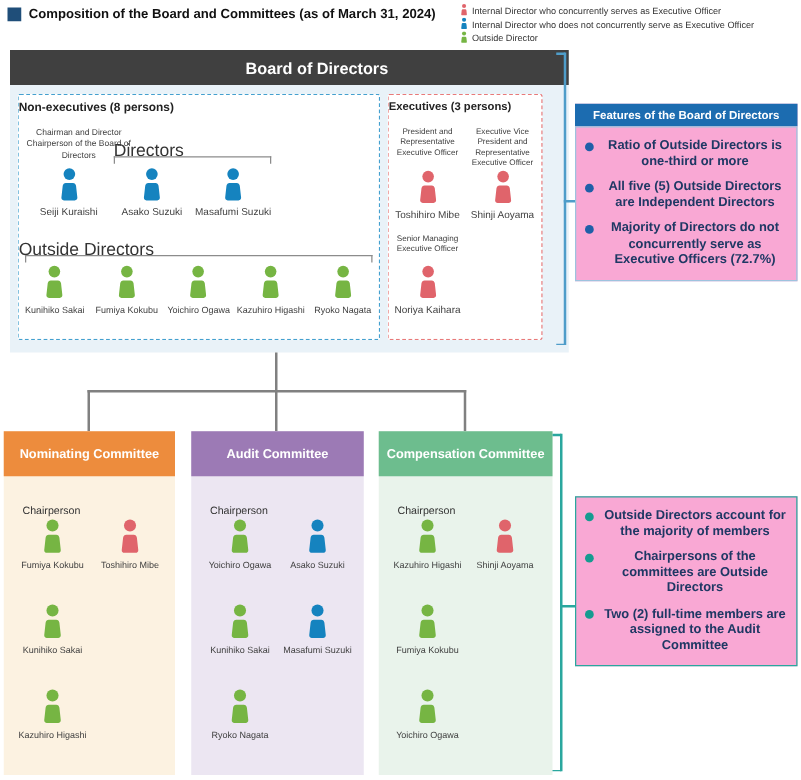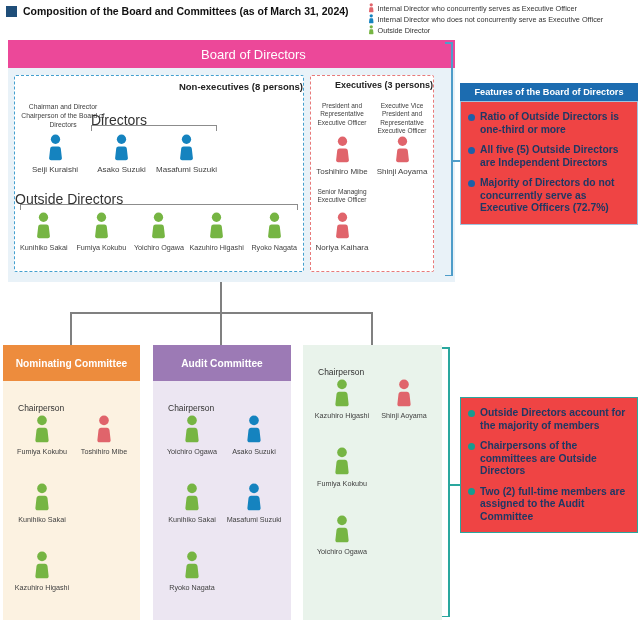--- a/index.html
+++ b/index.html
@@ -12,44 +12,44 @@
   #title-square{width:11px;height:11px;background:#1F4E79;}
   #page-title{font-size:10.5px;font-weight:bold;color:#111;white-space:nowrap;}
 
   
   #legend{left:368px;top:3px;display:flex;flex-direction:column;gap:1px;}
   .legend-row{display:flex;align-items:center;gap:3px;height:10px;}
   .legend-row .ltext{font-size:7.3px;color:#333;white-space:nowrap;}
 
   
   #board{left:8px;top:40px;width:447px;height:242px;background:#E9F2F8;}
-  #board-header{height:28px;background:#ec4899;color:#fff;font-weight:normal;font-size:13px;
+  #board-header{height:28px;background:#404040;color:#fff;font-weight:bold;font-size:13px;
                 display:flex;align-items:center;justify-content:center;padding-left:44px;}
   #nonexec-box{left:6px;top:35px;width:290px;height:197px;background:#fff;
                border:1.5px dashed #44A0CF;border-radius:2px;box-sizing:border-box;}
   #exec-box{left:302px;top:35px;width:124px;height:197px;background:#fff;
             border:1.5px dashed #E87A7A;border-radius:2px;box-sizing:border-box;}
-  .sec-title{font-weight:bold;font-size:9.5px;color:#222;text-align:right;width:100%;}
+  .sec-title{font-weight:bold;font-size:9.5px;color:#222;text-align:left;width:100%;}
   .small-role{font-size:6.5px;color:#404040;line-height:1.3;text-align:center;}
   .grp-label{font-size:14px;color:#333;text-align:left;}
   .bracket{border-top:1px solid #8c8c8c;border-left:1px solid #8c8c8c;border-right:1px solid #8c8c8c;height:5px;}
   .member{display:flex;flex-direction:column;align-items:center;}
   .member .mname{margin-top:4px;font-size:8px;white-space:nowrap;color:#3f3f3f;}
   .mname-sm{margin-top:4px;font-size:7.2px;white-space:nowrap;color:#3f3f3f;}
   #outside-row{left:0;top:136px;width:100%;display:flex;}
   #outside-row .ocell{width:20%;display:flex;flex-direction:column;align-items:center;}
 
   
   .gline{background:#808080;}
 
   
-  .feat-box{width:178px;background:#ef4444;}
+  .feat-box{width:178px;background:#f9a8d4;}
   .feat-header{color:#fff;font-weight:bold;font-size:9px;display:flex;align-items:center;justify-content:center;white-space:nowrap;}
   .feat-body{box-sizing:border-box;padding:9px 5px 9px 7px;}
-  .feat-item{display:flex;gap:5px;margin-bottom:8px;}
+  .feat-item{display:flex;gap:5px;margin-bottom:8px;text-align:center;}
   .feat-item:last-child{margin-bottom:0;}
   .feat-dot{width:7px;height:7px;border-radius:50%;flex-shrink:0;margin-top:2.5px;}
   .feat-text{font-size:10.3px;font-weight:bold;color:#1F3864;line-height:1.22;}
   #board-features{left:460px;top:83px;}
   #board-features .feat-header{height:18px;background:#1C6CB0;}
   #board-features .feat-body{border:1.5px solid #9EC3DE;}
   #board-features .feat-dot{background:#1F5FA8;}
   #committee-features{left:460px;top:397px;}
   #committee-features .feat-header{height:20px;background:#169B90;}
   #committee-features .feat-body{border:1.5px solid #2AA79E;}
@@ -394,20 +394,21 @@
                   <circle cx="12" cy="7" r="6.2" fill="#76B543"></circle>
                   <path d="M8.2 16.5 h7.6 c1.8 0 3 1.2 3.3 3 l1.4 12.6 c.2 1.7 -1 3 -2.7 3 H6.2 c-1.7 0 -2.9 -1.3 -2.7 -3 l1.4 -12.6 c.3 -1.8 1.5 -3 3.3 -3 z" fill="#76B543"></path>
                 </svg>
               </span>
               <span class="mname-sm">Ryoko Nagata</span>
             </div>
           </div>
         </div>
       </div>
       <div class="committee" style="left: 303px; width: 139px; background: rgb(233, 243, 235);">
+        <div class="c-header" style="background:#6DBD8E;">Compensation Committee</div>
         <div class="chair-label">Chairperson</div>
         <div class="member-row">
           <div class="mcell">
             <div class="member">
               <span class="person">
                 <svg width="20" height="28" viewBox="0 0 24 36">
                   <circle cx="12" cy="7" r="6.2" fill="#76B543"></circle>
                   <path d="M8.2 16.5 h7.6 c1.8 0 3 1.2 3.3 3 l1.4 12.6 c.2 1.7 -1 3 -2.7 3 H6.2 c-1.7 0 -2.9 -1.3 -2.7 -3 l1.4 -12.6 c.3 -1.8 1.5 -3 3.3 -3 z" fill="#76B543"></path>
                 </svg>
               </span>

